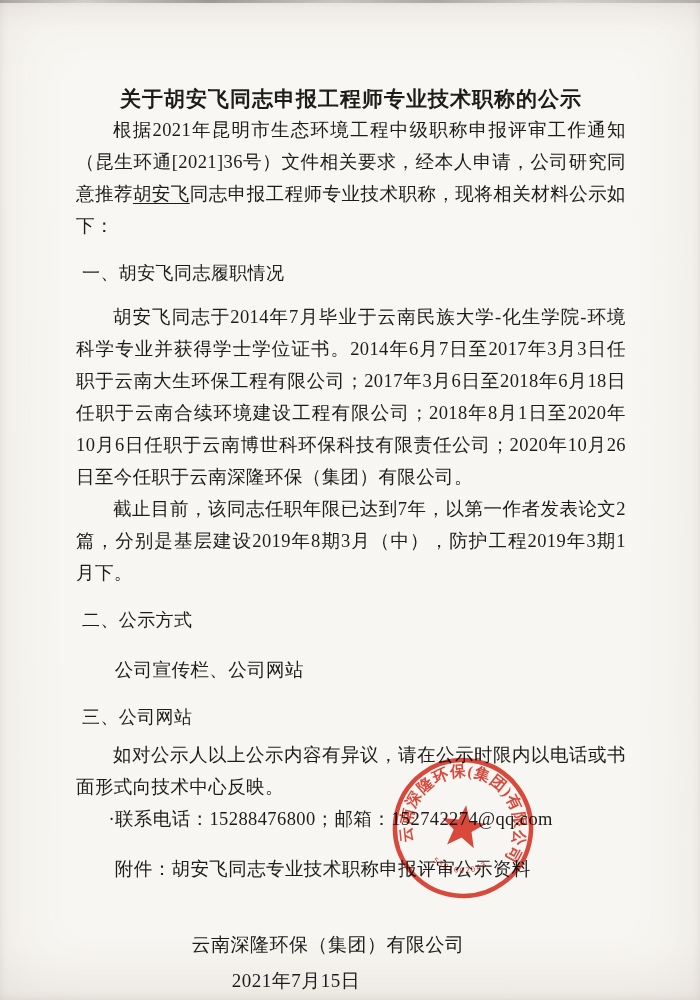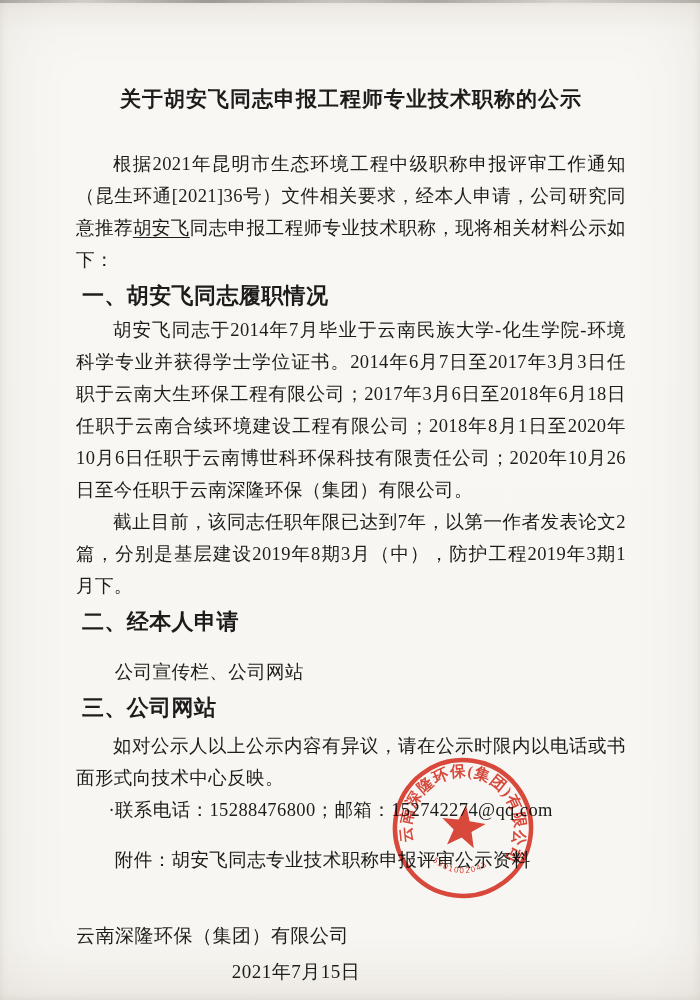--- a/index.html
+++ b/index.html
@@ -39,41 +39,41 @@
     letter-spacing: 1px;
   }
   .body {
     margin: 0;
     font-size: 18.5px;
     line-height: 32px;
     letter-spacing: 0.4px;
     text-align: justify;
   }
   .indent { text-indent: 2em; }
-  .intro { margin-top: 34px; }
+  .intro { }
   .heading {
-    margin: 4px 0 0 0;
-    font-size: 22px;
-    font-weight: bold;
+    margin: 15px 0 0 0;
+    font-size: 18px;
+    font-weight: normal;
     line-height: 32px;
     letter-spacing: 0.4px;
     padding-left: 6px;
   }
-  .first-para { margin-top: 2px; }
+  .first-para { margin-top: 12px; }
   .sub-line { text-indent: 2.1em; margin-top: 18px; }
   .contact-line { text-indent: 1.75em; }
   .objection { margin-top: 6px; }
   .u { text-decoration: underline; text-underline-offset: 3px; }
   .sig-block { margin-top: 44px; }
   .sig-company {
     margin: 0;
     font-size: 19px;
     line-height: 32px;
     letter-spacing: 0.5px;
-    text-align: left;
+    text-align: center;
     padding-right: 46px;
   }
   .sig-date {
     margin: 4px 0 0 0;
     font-size: 19px;
     line-height: 32px;
     letter-spacing: 0.5px;
     text-align: center;
     padding-right: 110px;
   }
@@ -107,21 +107,21 @@
 
   <div class="content">
     <h1 class="title">关于胡安飞同志申报工程师专业技术职称的公示</h1>
 
     <p class="body indent intro"><span>根据2021年昆明市生态环境工程中级职称申报评审工作通知（昆生环通[2021]36号）文件相关要求，经本人申请，公司研究同意推荐</span><span class="u">胡安飞</span><span>同志申报工程师专业技术职称，现将相关材料公示如下：</span></p>
 
     <h2 class="heading">一、胡安飞同志履职情况</h2>
     <p class="body indent first-para">胡安飞同志于2014年7月毕业于云南民族大学-化生学院-环境科学专业并获得学士学位证书。2014年6月7日至2017年3月3日任职于云南大生环保工程有限公司；2017年3月6日至2018年6月18日任职于云南合续环境建设工程有限公司；2018年8月1日至2020年10月6日任职于云南博世科环保科技有限责任公司；2020年10月26日至今任职于云南深隆环保（集团）有限公司。</p>
     <p class="body indent">截止目前，该同志任职年限已达到7年，以第一作者发表论文2篇，分别是基层建设2019年8期3月（中），防护工程2019年3期1月下。</p>
 
-    <h2 class="heading">二、经本人申请</h2>
+    <h2 class="heading">二、公示方式</h2>
     <p class="body sub-line">公司宣传栏、公司网站</p>
 
     <h2 class="heading">三、公司网站</h2>
 
     <p class="body indent objection">如对公示人以上公示内容有异议，请在公示时限内以电话或书面形式向技术中心反映。</p>
     <p class="body contact-line">·联系电话：15288476800；邮箱：152742274@qq.com</p>
     <p class="body sub-line">附件：胡安飞同志专业技术职称申报评审公示资料</p>
 
     <div class="sig-block">
       <p class="sig-company">云南深隆环保（集团）有限公司</p>

